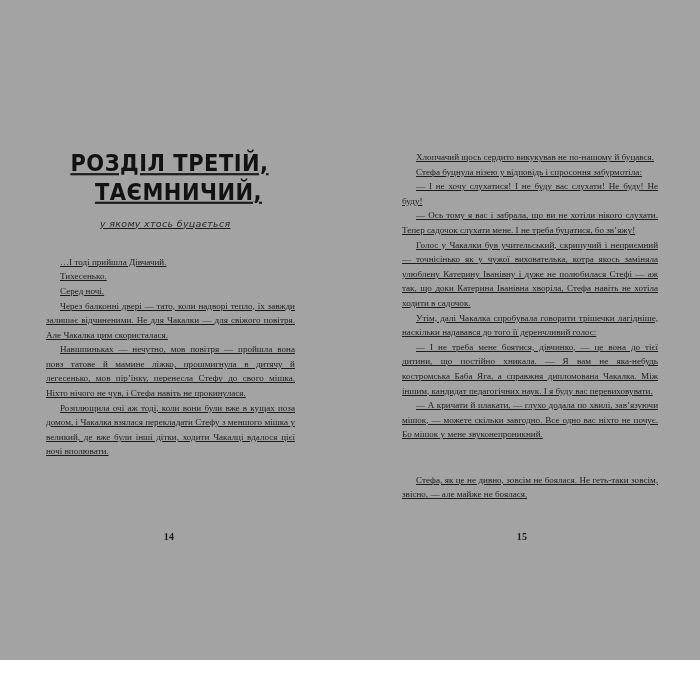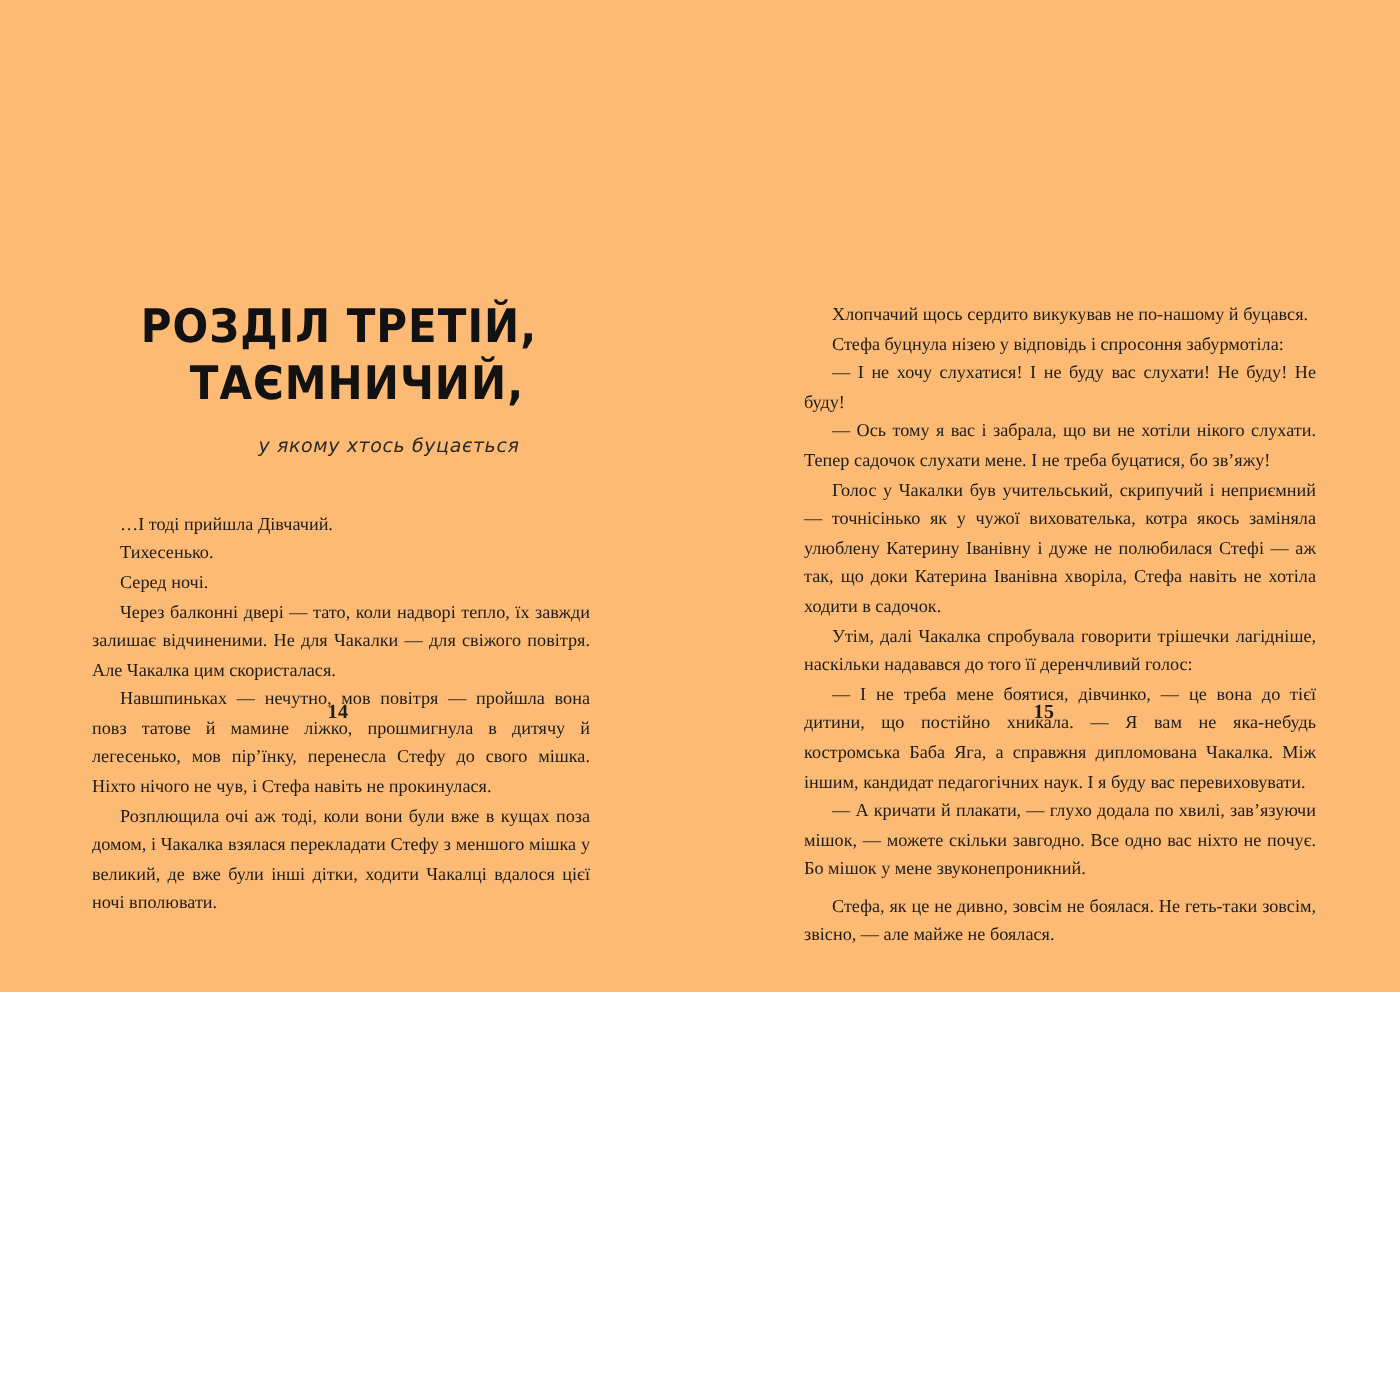--- a/index.html
+++ b/index.html
@@ -11,24 +11,25 @@
     height: 700px;
     background: #ffffff;
     font-family: "Liberation Serif", "DejaVu Serif", serif;
     color: #1c1c1c;
     overflow: hidden;
   }
 
   .spread {
     position: relative;
     width: 700px;
-    height: 496px;
-    background: #fdba74;
+    height: 660px;
+    background: #a3a3a3;
     display: flex;
     box-sizing: border-box;
+    text-decoration: underline;
   }
 
   .page {
     position: relative;
     box-sizing: border-box;
   }
 
   .page-left {
     width: 350px;
     padding: 150px 55px 0 46px;
@@ -72,47 +73,47 @@
 
   .chapter-subtitle {
     font-family: "DejaVu Sans", "Liberation Sans", sans-serif;
     font-style: italic;
     font-weight: 400;
     font-size: 9.5px;
     letter-spacing: 0.3px;
     color: #2a2a2a;
     margin: 17px 0 0 0;
     padding-left: 54px;
-    text-align: center;
+    text-align: left;
   }
 
   
   .body-text p {
     margin: 0;
     text-align: justify;
     text-justify: inter-word;
     font-size: 9.1px;
     line-height: 14.6px;
     hyphens: manual;
     -webkit-hyphens: manual;
     color: #1c1c1c;
   }
 
   .body-text p.indent {
     text-indent: 14px;
   }
 
   .body-text p.gap {
-    margin-top: 4px;
+    margin-top: 31px;
   }
 
   
   .page-number {
     position: absolute;
-    bottom: 134px;
+    bottom: 118px;
     left: 0;
     right: 0;
     text-align: center;
     font-family: "Liberation Serif", "DejaVu Serif", serif;
     font-weight: 700;
     font-size: 10px;
     color: #1c1c1c;
     letter-spacing: 0.2px;
   }
 

